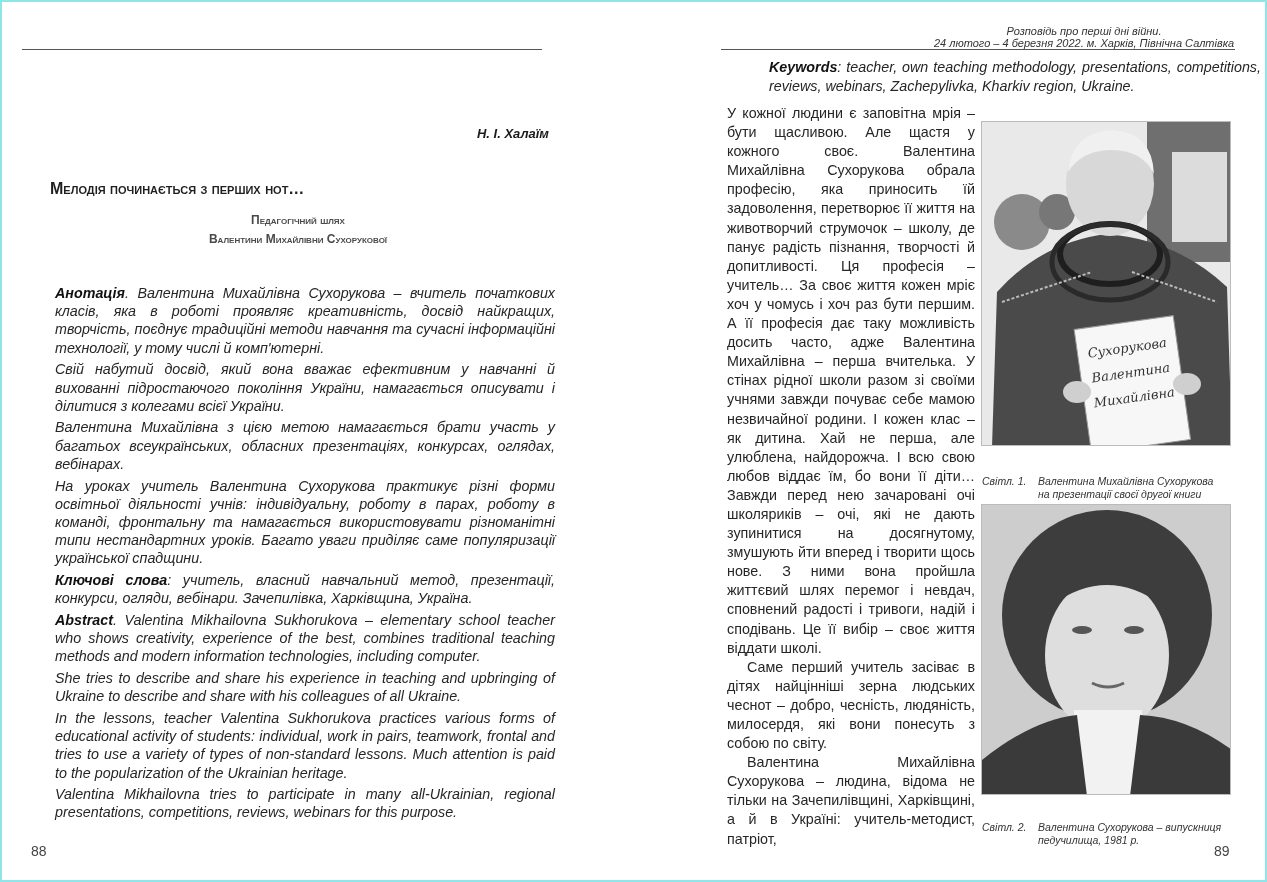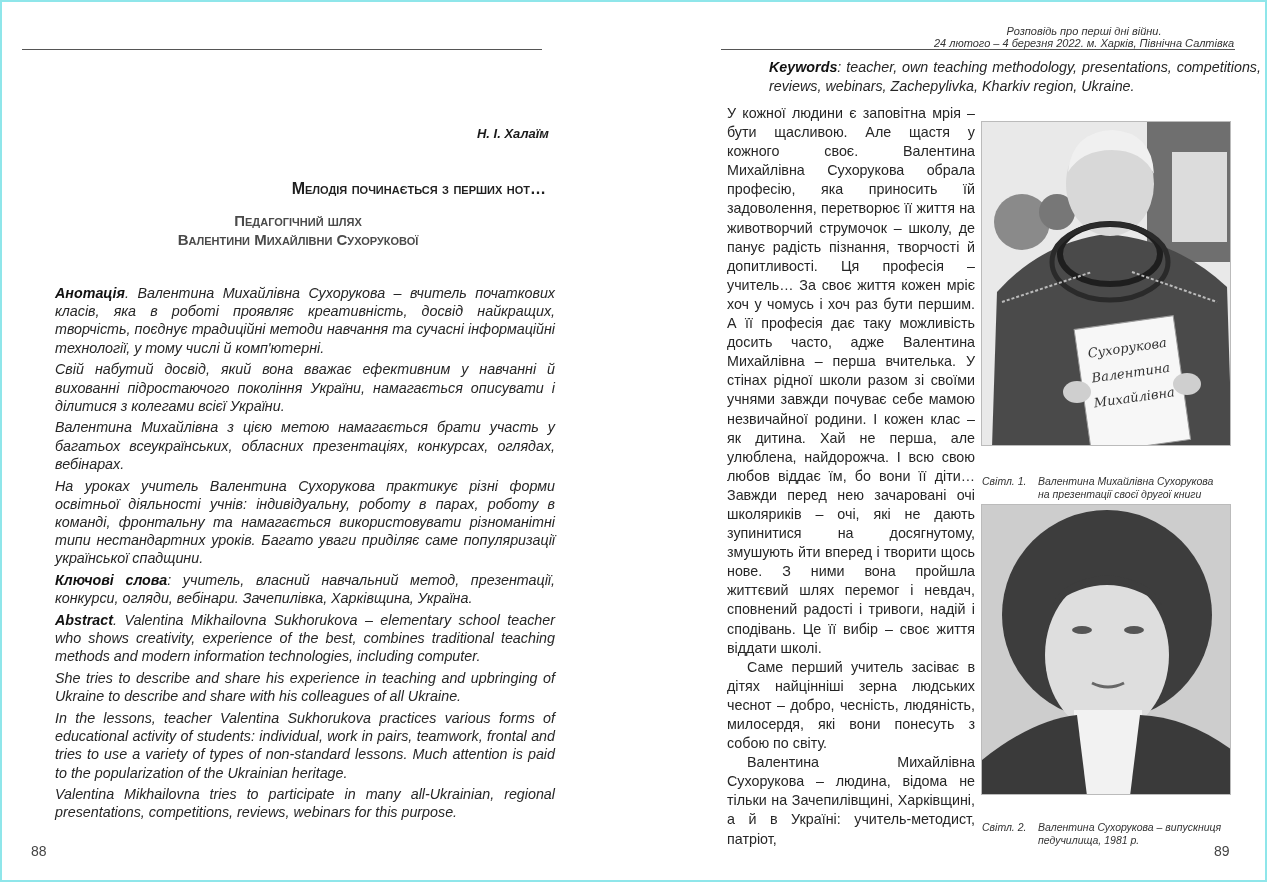--- a/index.html
+++ b/index.html
@@ -3,22 +3,22 @@
 <meta charset="utf-8">
 <style>
   * { box-sizing: border-box; margin: 0; padding: 0; }
   html, body { width: 1267px; height: 882px; background: #ffffff; overflow: hidden; }
   body { position: relative; font-family: "Liberation Sans", sans-serif; color: #1a1a1a; }
   .frame { position: absolute; left: 0; top: 0; width: 1267px; height: 882px; border: 2px solid #8fe6ea; }
 
   
   .rule-left { position: absolute; left: 22px; top: 49px; width: 520px; height: 1px; background: #555; }
   .author { position: absolute; right: 718px; top: 126px; font-size: 13px; font-weight: bold; font-style: italic; }
-  .title-main { position: absolute; left: 50px; width: 496px; top: 180px; text-align: right; font-size: 16px; font-weight: bold; color: #1f1f1f; font-variant: small-caps; }
-  .title-sub { position: absolute; left: 50px; width: 496px; top: 211px; text-align: center; font-size: 15px; font-weight: bold; color: #4a4a4a; font-variant: small-caps; line-height: 19px; }
+  .title-main { position: absolute; left: 50px; width: 496px; top: 180px; text-align: left; font-size: 16px; font-weight: bold; color: #1f1f1f; font-variant: small-caps; }
+  .title-sub { position: absolute; left: 50px; width: 496px; top: 211px; text-align: center; font-size: 12px; font-weight: bold; color: #4a4a4a; font-variant: small-caps; line-height: 19px; }
   .abstract { position: absolute; left: 55px; top: 284px; width: 500px; font-size: 14.3px; font-style: italic; line-height: 18.2px; color: #262626; }
   .abstract p { margin-bottom: 3.5px; text-align: justify; }
   .abstract b { font-style: italic; color: #111; }
   .pagenum { position: absolute; font-size: 14px; color: #444; }
   .pn-left { left: 31px; top: 843px; }
   .pn-right { left: 1214px; top: 843px; }
 
   
   .running-head { position: absolute; right: 33px; top: 25px; text-align: center; font-size: 11px; font-style: italic; line-height: 12px; color: #333; }
   .rule-right { position: absolute; left: 721px; top: 49px; width: 514px; height: 1px; background: #555; }

